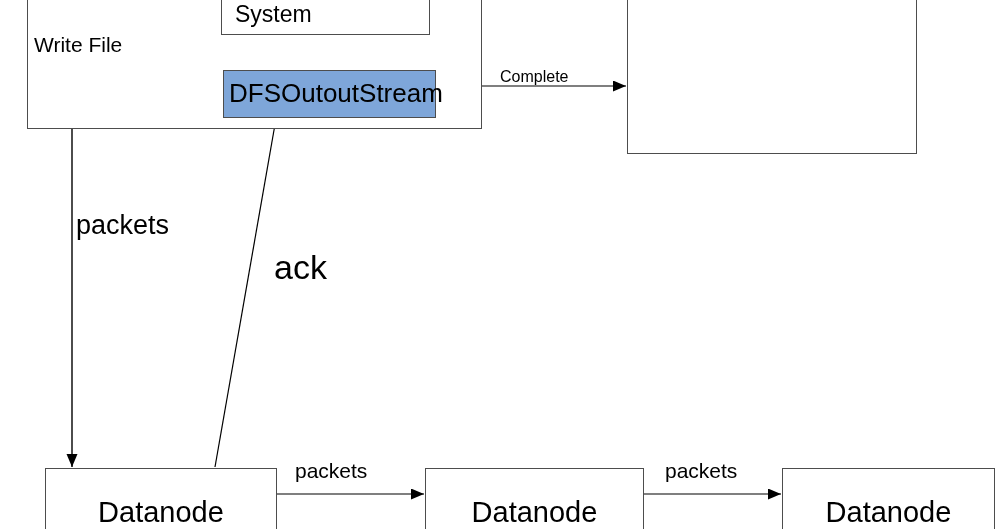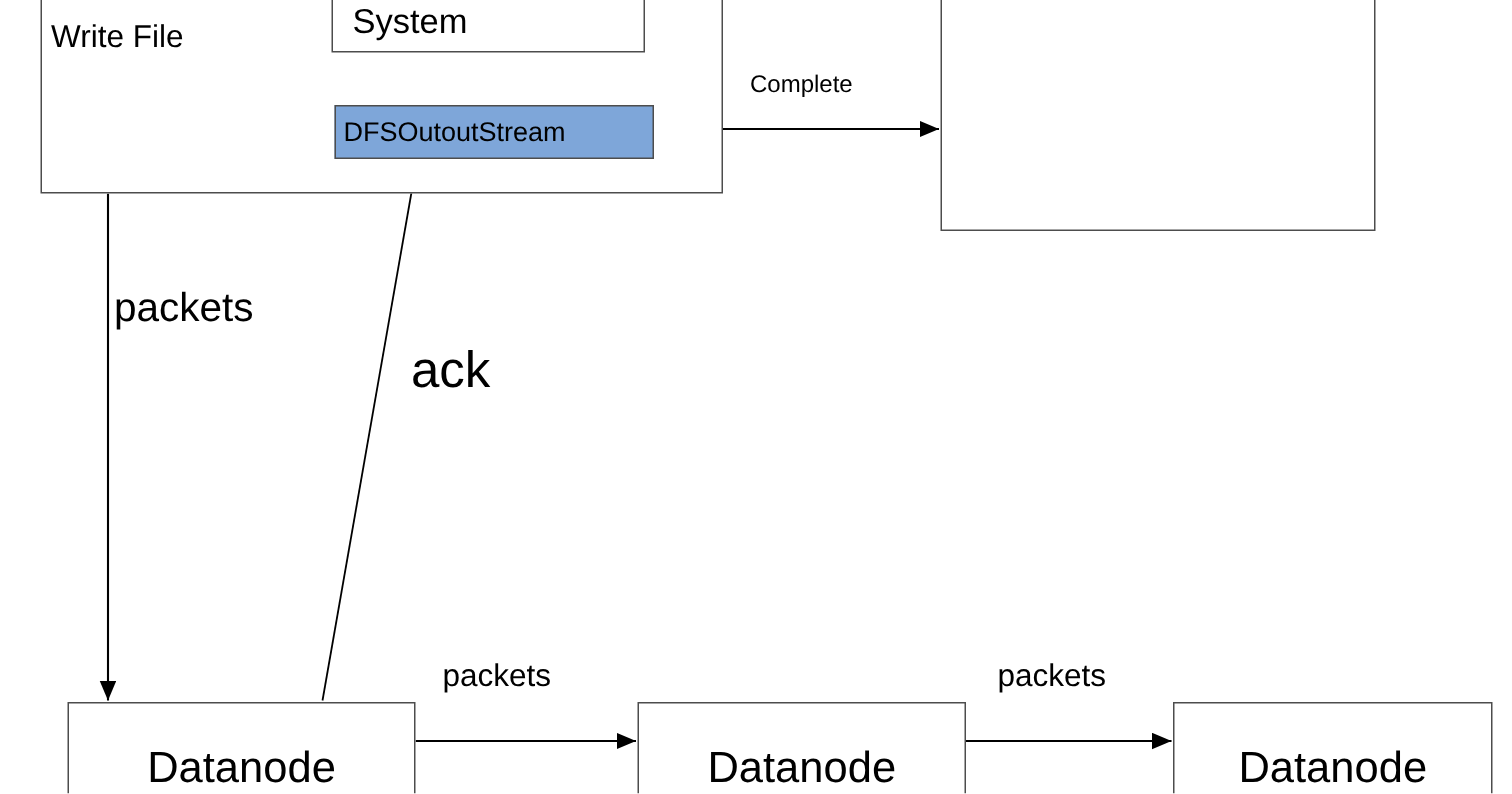--- a/index.html
+++ b/index.html
@@ -50,25 +50,25 @@
     top: -34px;
     width: 209px;
     height: 69px;
     padding-left: 13px;
     font-size: 23px;
   }
   .stream-box {
     left: 223px;
     top: 70px;
     width: 213px;
-    height: 36px;
+    height: 48px;
     background: #7ea6d9;
     border: 1px solid #4d4d4d;
     padding-left: 5px;
-    font-size: 18px;
+    font-size: 26px;
   }
   .right-box {
     left: 627px;
     top: -78px;
     width: 290px;
     height: 232px;
   }
   .datanode {
     top: 468px;
     height: 90px;
@@ -77,20 +77,21 @@
   }
   .dn-1 { left: 45px;  width: 232px; }
   .dn-2 { left: 425px; width: 219px; }
   .dn-3 { left: 782px; width: 213px; }
 
   .edge-label {
     position: absolute;
     font-size: 20px;
     white-space: nowrap;
     line-height: 1;
+    margin-top: 20px;
   }
   .lbl-write-file   { left: 34px;  top: 14px;  font-size: 21px; }
   .lbl-close-stream { left: 34px;  top: 77px;  font-size: 21px; }
   .lbl-complete     { left: 500px; top: 49px;  font-size: 16px; }
   .lbl-packets-v    { left: 76px;  top: 192px; font-size: 27px; }
   .lbl-ack          { left: 274px; top: 230px; font-size: 34px; }
   .lbl-packets-1    { left: 295px; top: 440px; font-size: 21px; }
   .lbl-packets-2    { left: 665px; top: 440px; font-size: 21px; }
 </style>
 </head>

